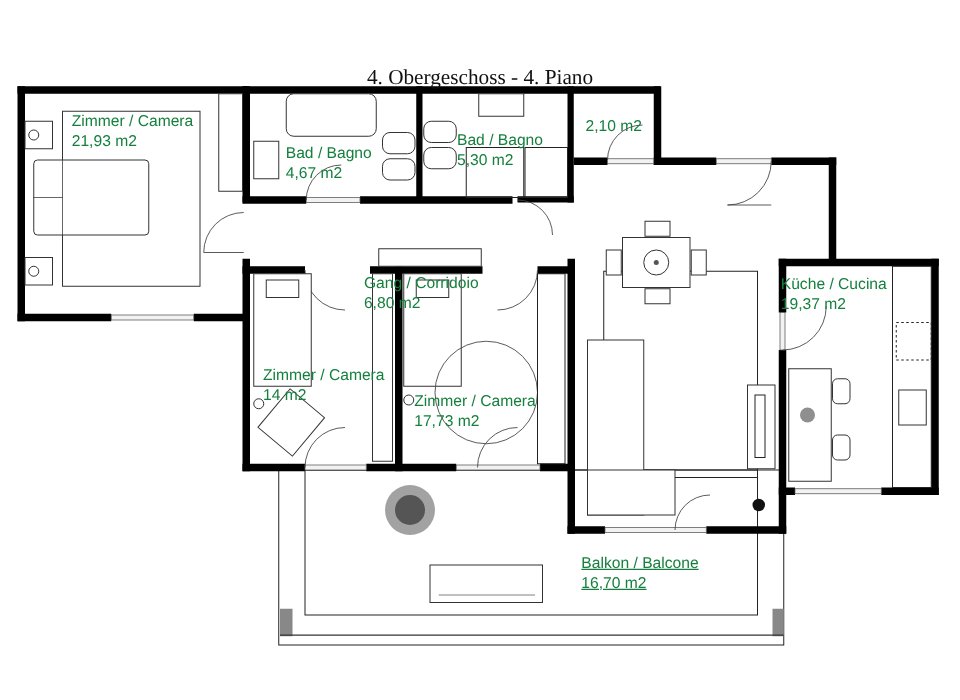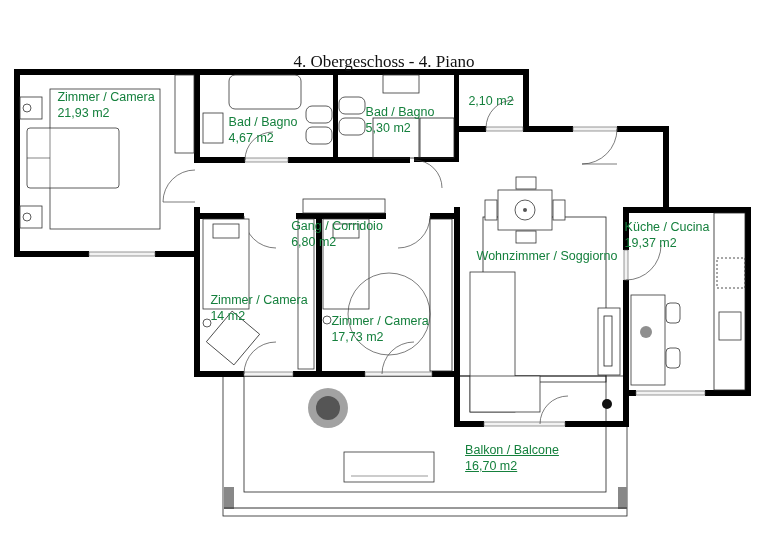--- a/index.html
+++ b/index.html
@@ -198,21 +198,20 @@
   <div>Zimmer / Camera</div>
   <div>14 m2</div>
 </div>
 
 <div class="label" style="left:380px; top:313px;">
   <div>Zimmer / Camera</div>
   <div>17,73 m2</div>
 </div>
 
 <div class="label" style="left:547px; top:248px;">
-  <div>Wohnzimmer / Soggiorno</div>
 </div>
 
 <div class="label" style="left:667px; top:219px;">
   <div>Küche / Cucina</div>
   <div>19,37 m2</div>
 </div>
 
 <div class="label" style="left:512px; top:442px;text-decoration:underline;">
   <div>Balkon / Balcone</div>
   <div>16,70 m2</div>

